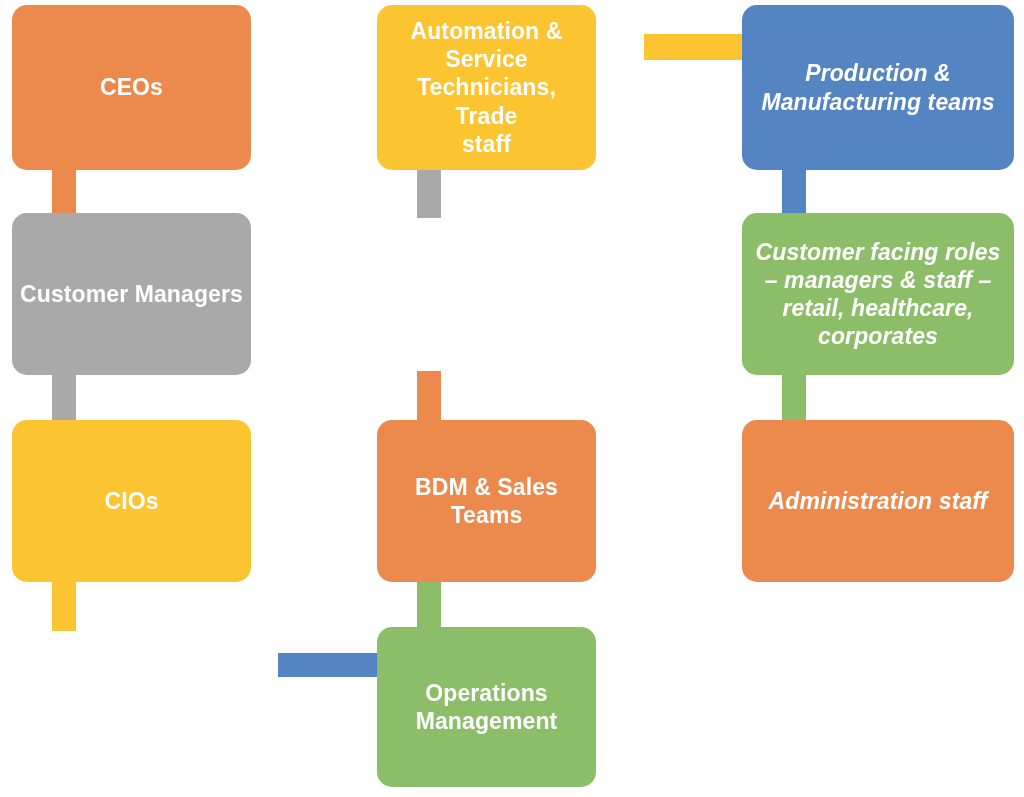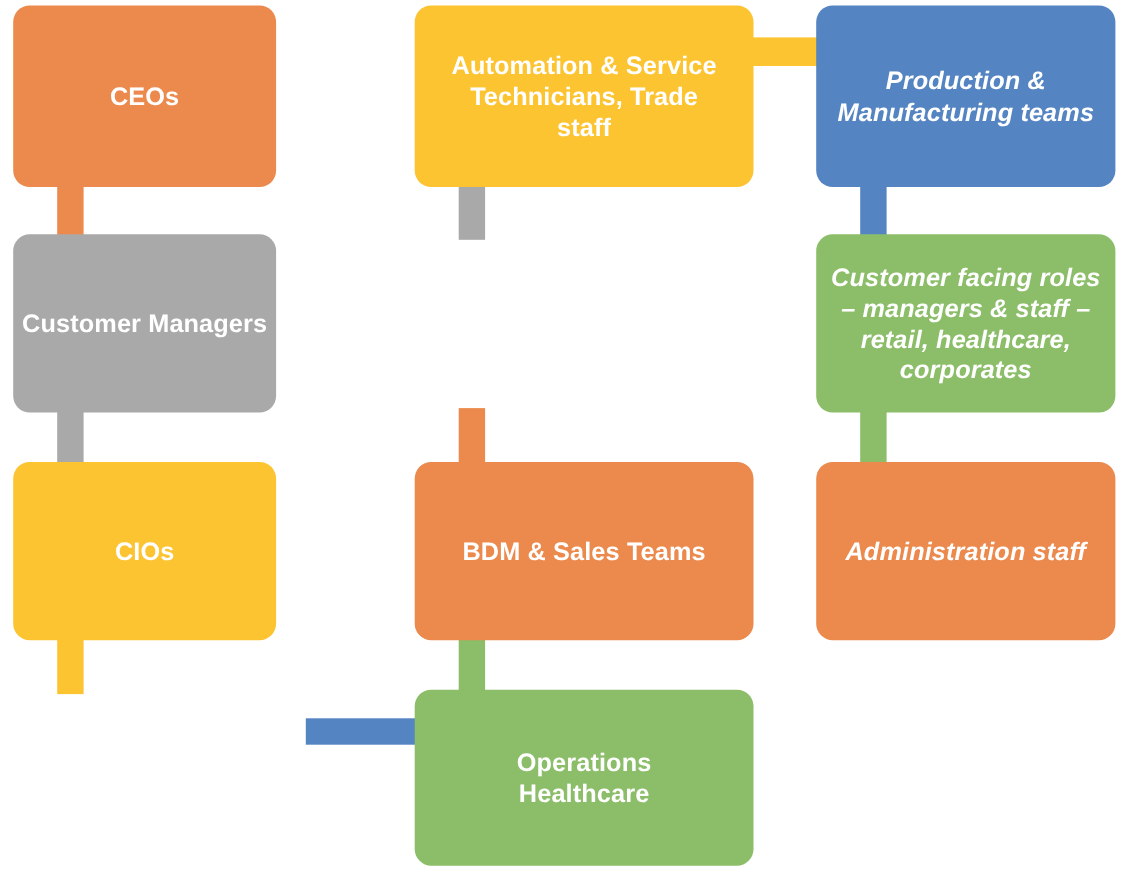--- a/index.html
+++ b/index.html
@@ -30,21 +30,21 @@
     color: #ffffff;
     font-size: 23px;
     font-weight: 600;
     line-height: 1.22;
     text-align: center;
     white-space: pre-line;
     letter-spacing: 0.1px;
   }
   
   .col1 { left: 12px;  width: 239px; }
-  .col2 { left: 377px; width: 308px; }
+  .col2 { left: 377px; width: 219px; }
   .col3 { left: 742px; width: 272px; font-style: italic; }
   
   .row1 { top: 5px;   height: 165px; }
   .row2 { top: 213px; height: 162px; }
   .row3 { top: 420px; height: 162px; }
   .row4 { top: 627px; height: 160px; }
   
   .conn {
     position: absolute;
     z-index: 1;
@@ -88,21 +88,21 @@
   <div class="node col2 row1" style="background: rgb(253, 196, 49);">
     <span class="label">Automation &amp; Service
 Technicians, Trade
 staff</span>
   </div>
   <div class="node col2 row3" style="background: rgb(236, 138, 78);">
     <span class="label">BDM &amp; Sales Teams</span>
   </div>
   <div class="node col2 row4" style="background: rgb(140, 189, 105);">
     <span class="label">Operations
-Healthcare</span>
+Management</span>
   </div>
 
   <div class="node col3 row1" style="background: rgb(84, 132, 194);">
     <span class="label">Production &amp;
 Manufacturing teams</span>
   </div>
   <div class="node col3 row2" style="background: rgb(140, 189, 105);">
     <span class="label">Customer facing roles
 – managers &amp; staff –
 retail, healthcare,

